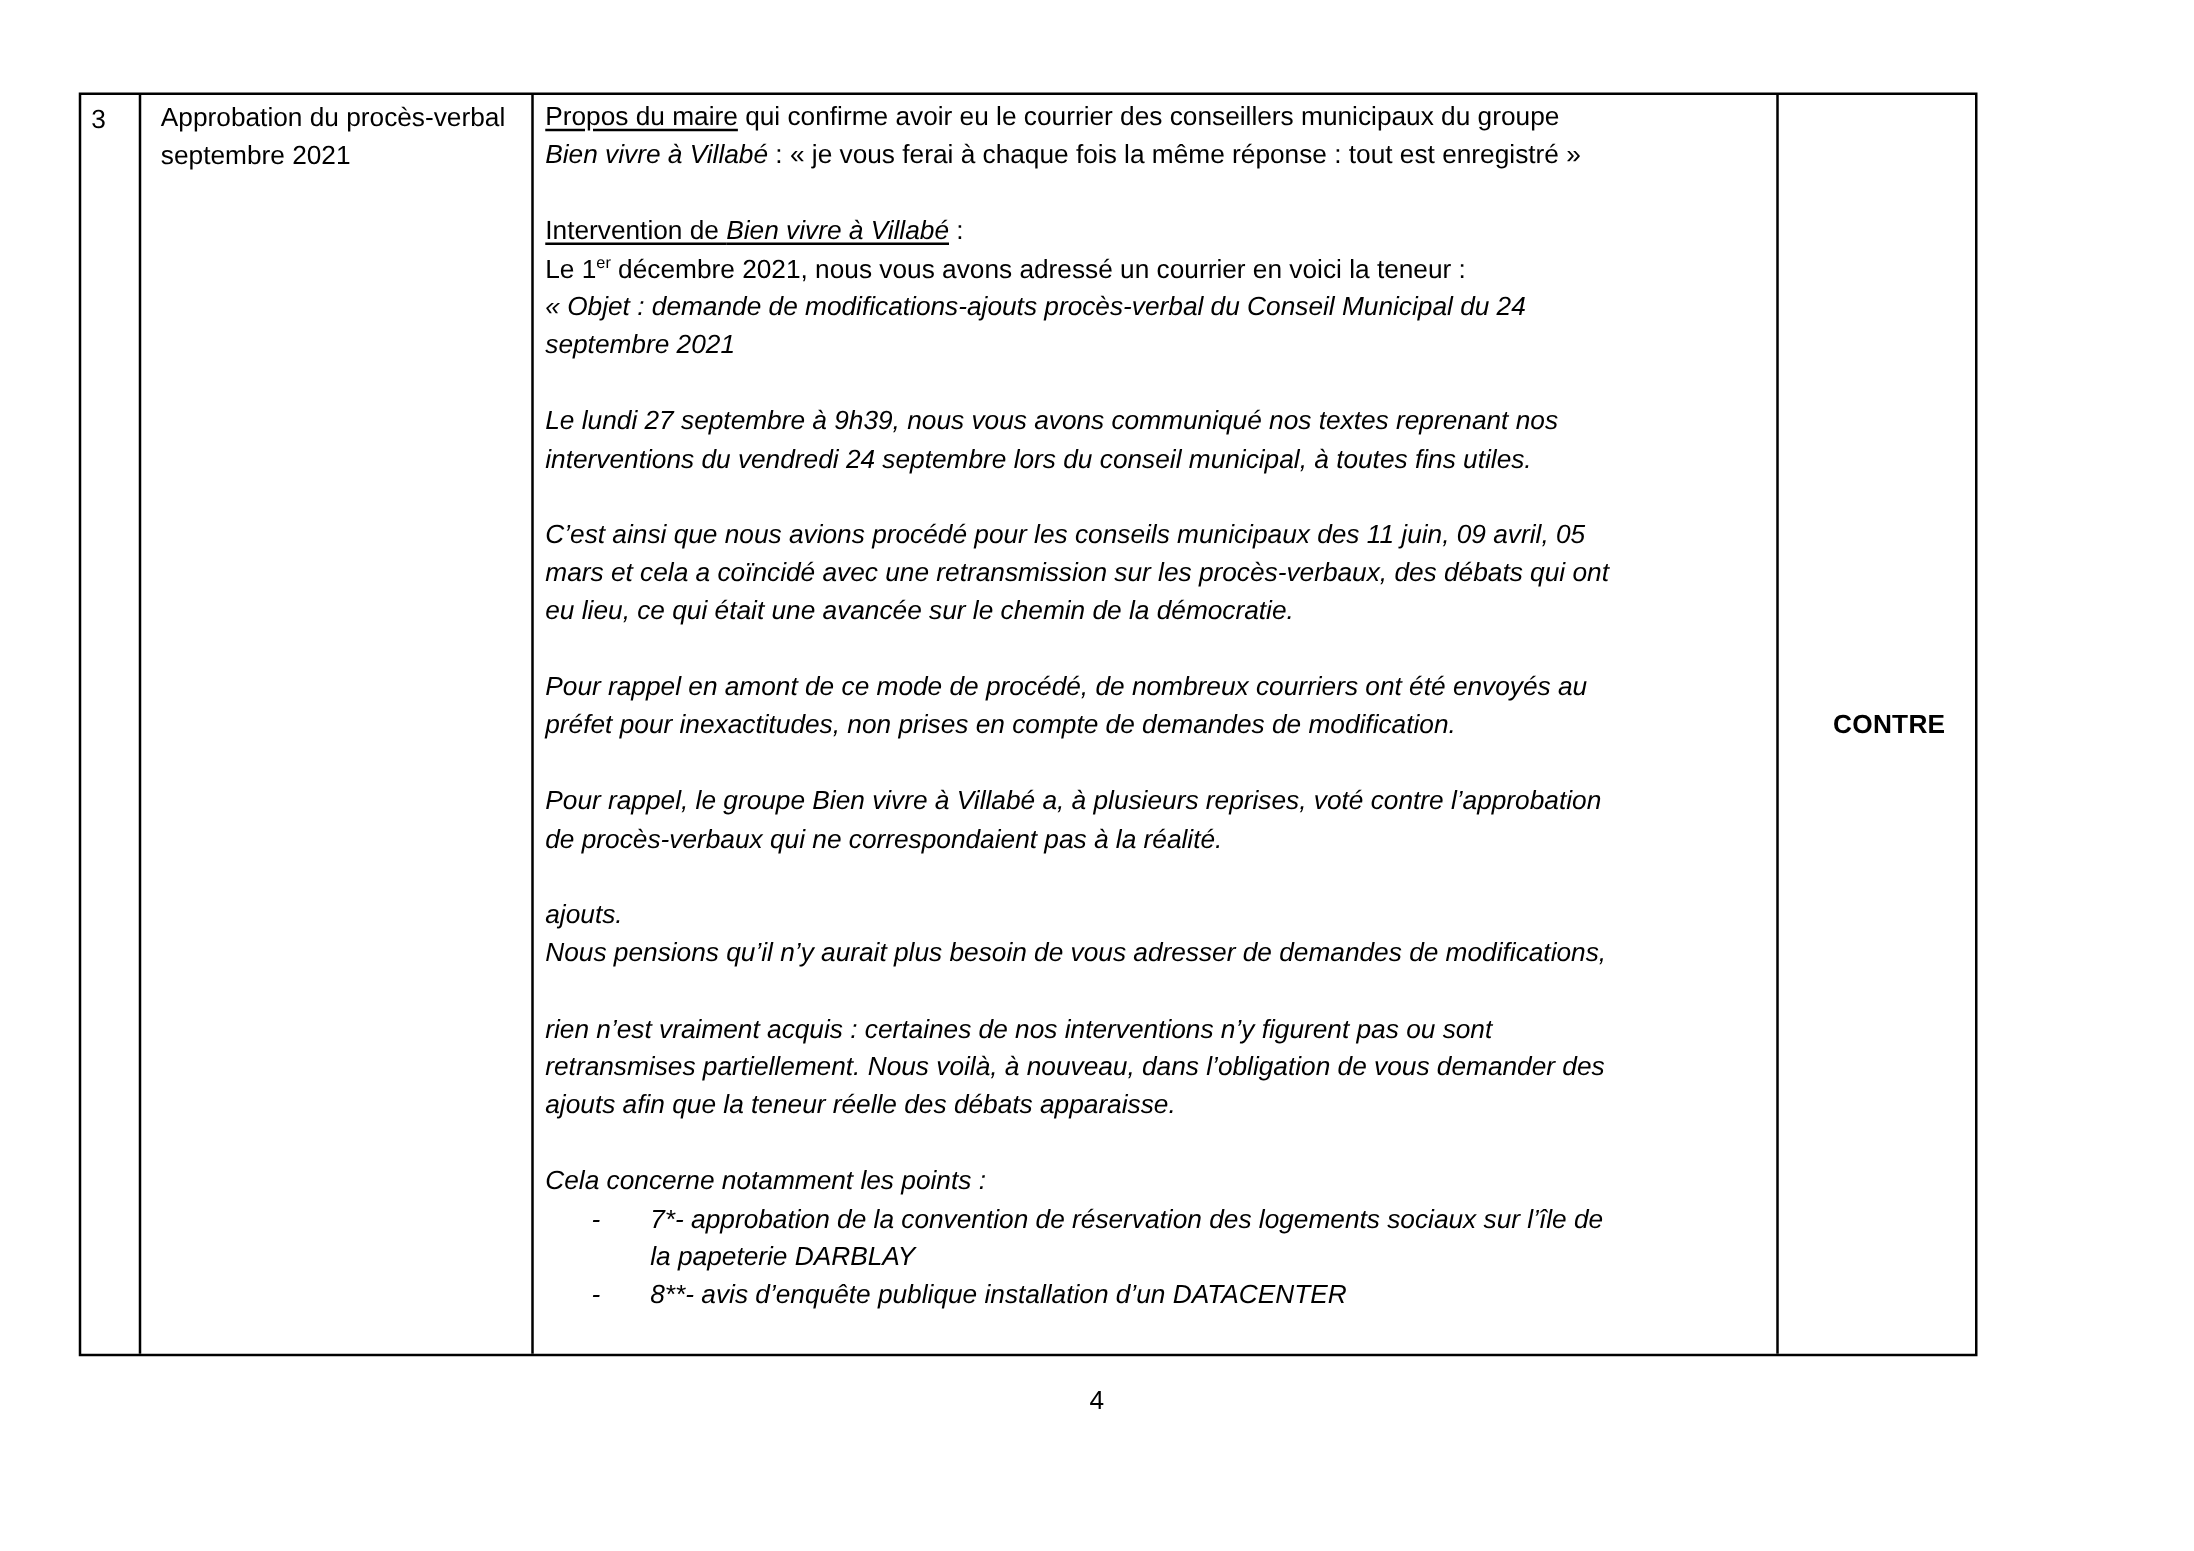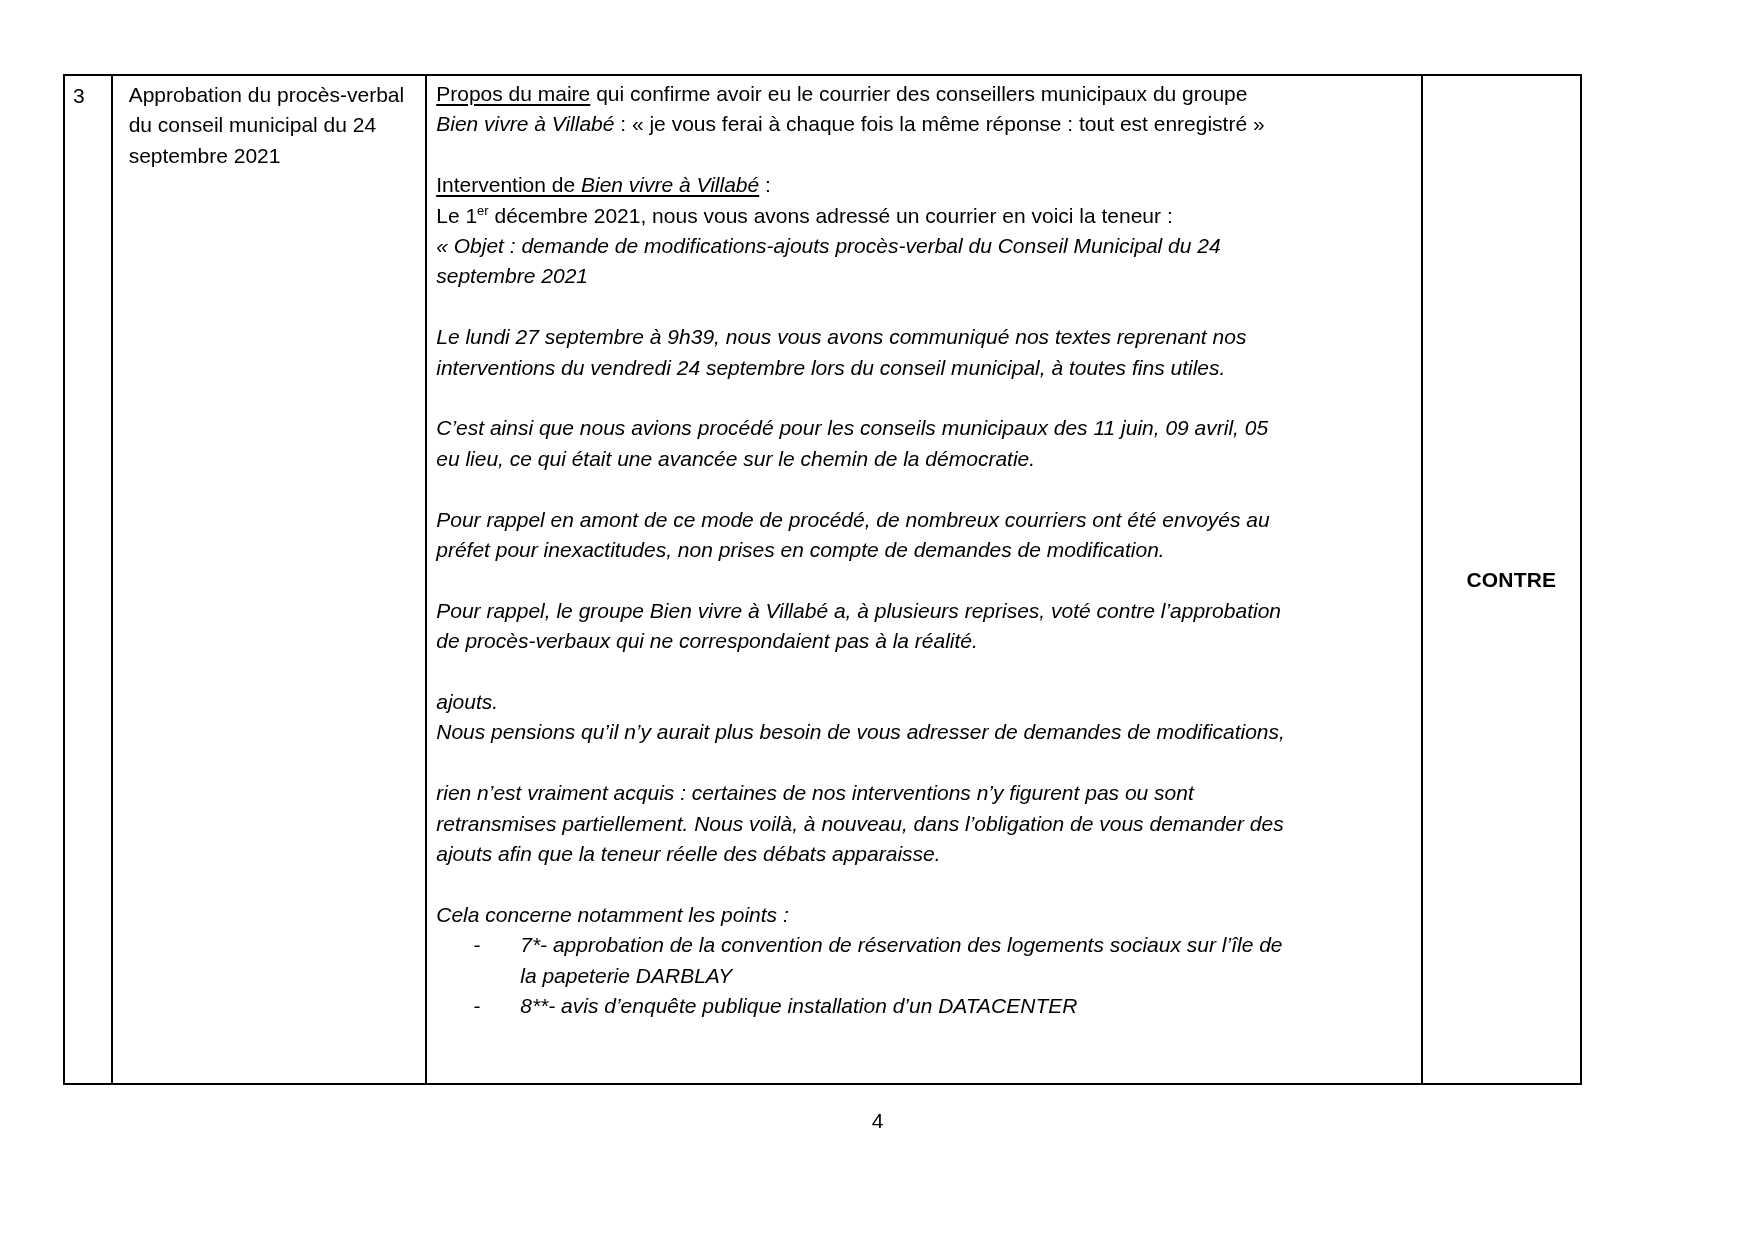--- a/index.html
+++ b/index.html
@@ -90,21 +90,20 @@
 </head>
 <body>
 
 <div class="doc-table">
   <div class="cell cell-num">
     <span>3</span>
   </div>
   <div class="cell cell-subject">
     <div id="subject-lines">
         <div class="line">Approbation du procès-verbal</div>
-        <div class="line">du conseil municipal du 24</div>
         <div class="line">septembre 2021</div>
       </div>
   </div>
   <div class="cell cell-content">
     <div id="content-paragraphs">
         <div class="para">
           <div class="line"><span class="ul">Propos du maire</span><span> qui confirme avoir eu le courrier des conseillers municipaux du groupe</span></div>
           <div class="line"><span class="it">Bien vivre à Villabé</span><span> : « je vous ferai à chaque fois la même réponse : tout est enregistré »</span></div>
         </div>
         <div class="blank-line"></div>
@@ -119,20 +118,21 @@
           <div class="line"><span class="it">septembre 2021</span></div>
         </div>
         <div class="blank-line"></div>
         <div class="para">
           <div class="line"><span class="it">Le lundi 27 septembre à 9h39, nous vous avons communiqué nos textes reprenant nos</span></div>
           <div class="line"><span class="it">interventions du vendredi 24 septembre lors du conseil municipal, à toutes fins utiles.</span></div>
         </div>
         <div class="blank-line"></div>
         <div class="para">
           <div class="line"><span class="it">C’est ainsi que nous avions procédé pour les conseils municipaux des 11 juin, 09 avril, 05</span></div>
+          <div class="line"><span class="it">mars et cela a coïncidé avec une retransmission sur les procès-verbaux, des débats qui ont</span></div>
           <div class="line"><span class="it">eu lieu, ce qui était une avancée sur le chemin de la démocratie.</span></div>
         </div>
         <div class="blank-line"></div>
         <div class="para">
           <div class="line"><span class="it">Pour rappel en amont de ce mode de procédé, de nombreux courriers ont été envoyés au</span></div>
           <div class="line"><span class="it">préfet pour inexactitudes, non prises en compte de demandes de modification.</span></div>
         </div>
         <div class="blank-line"></div>
         <div class="para">
           <div class="line"><span class="it">Pour rappel, le groupe Bien vivre à Villabé a, à plusieurs reprises, voté contre l’approbation</span></div>

